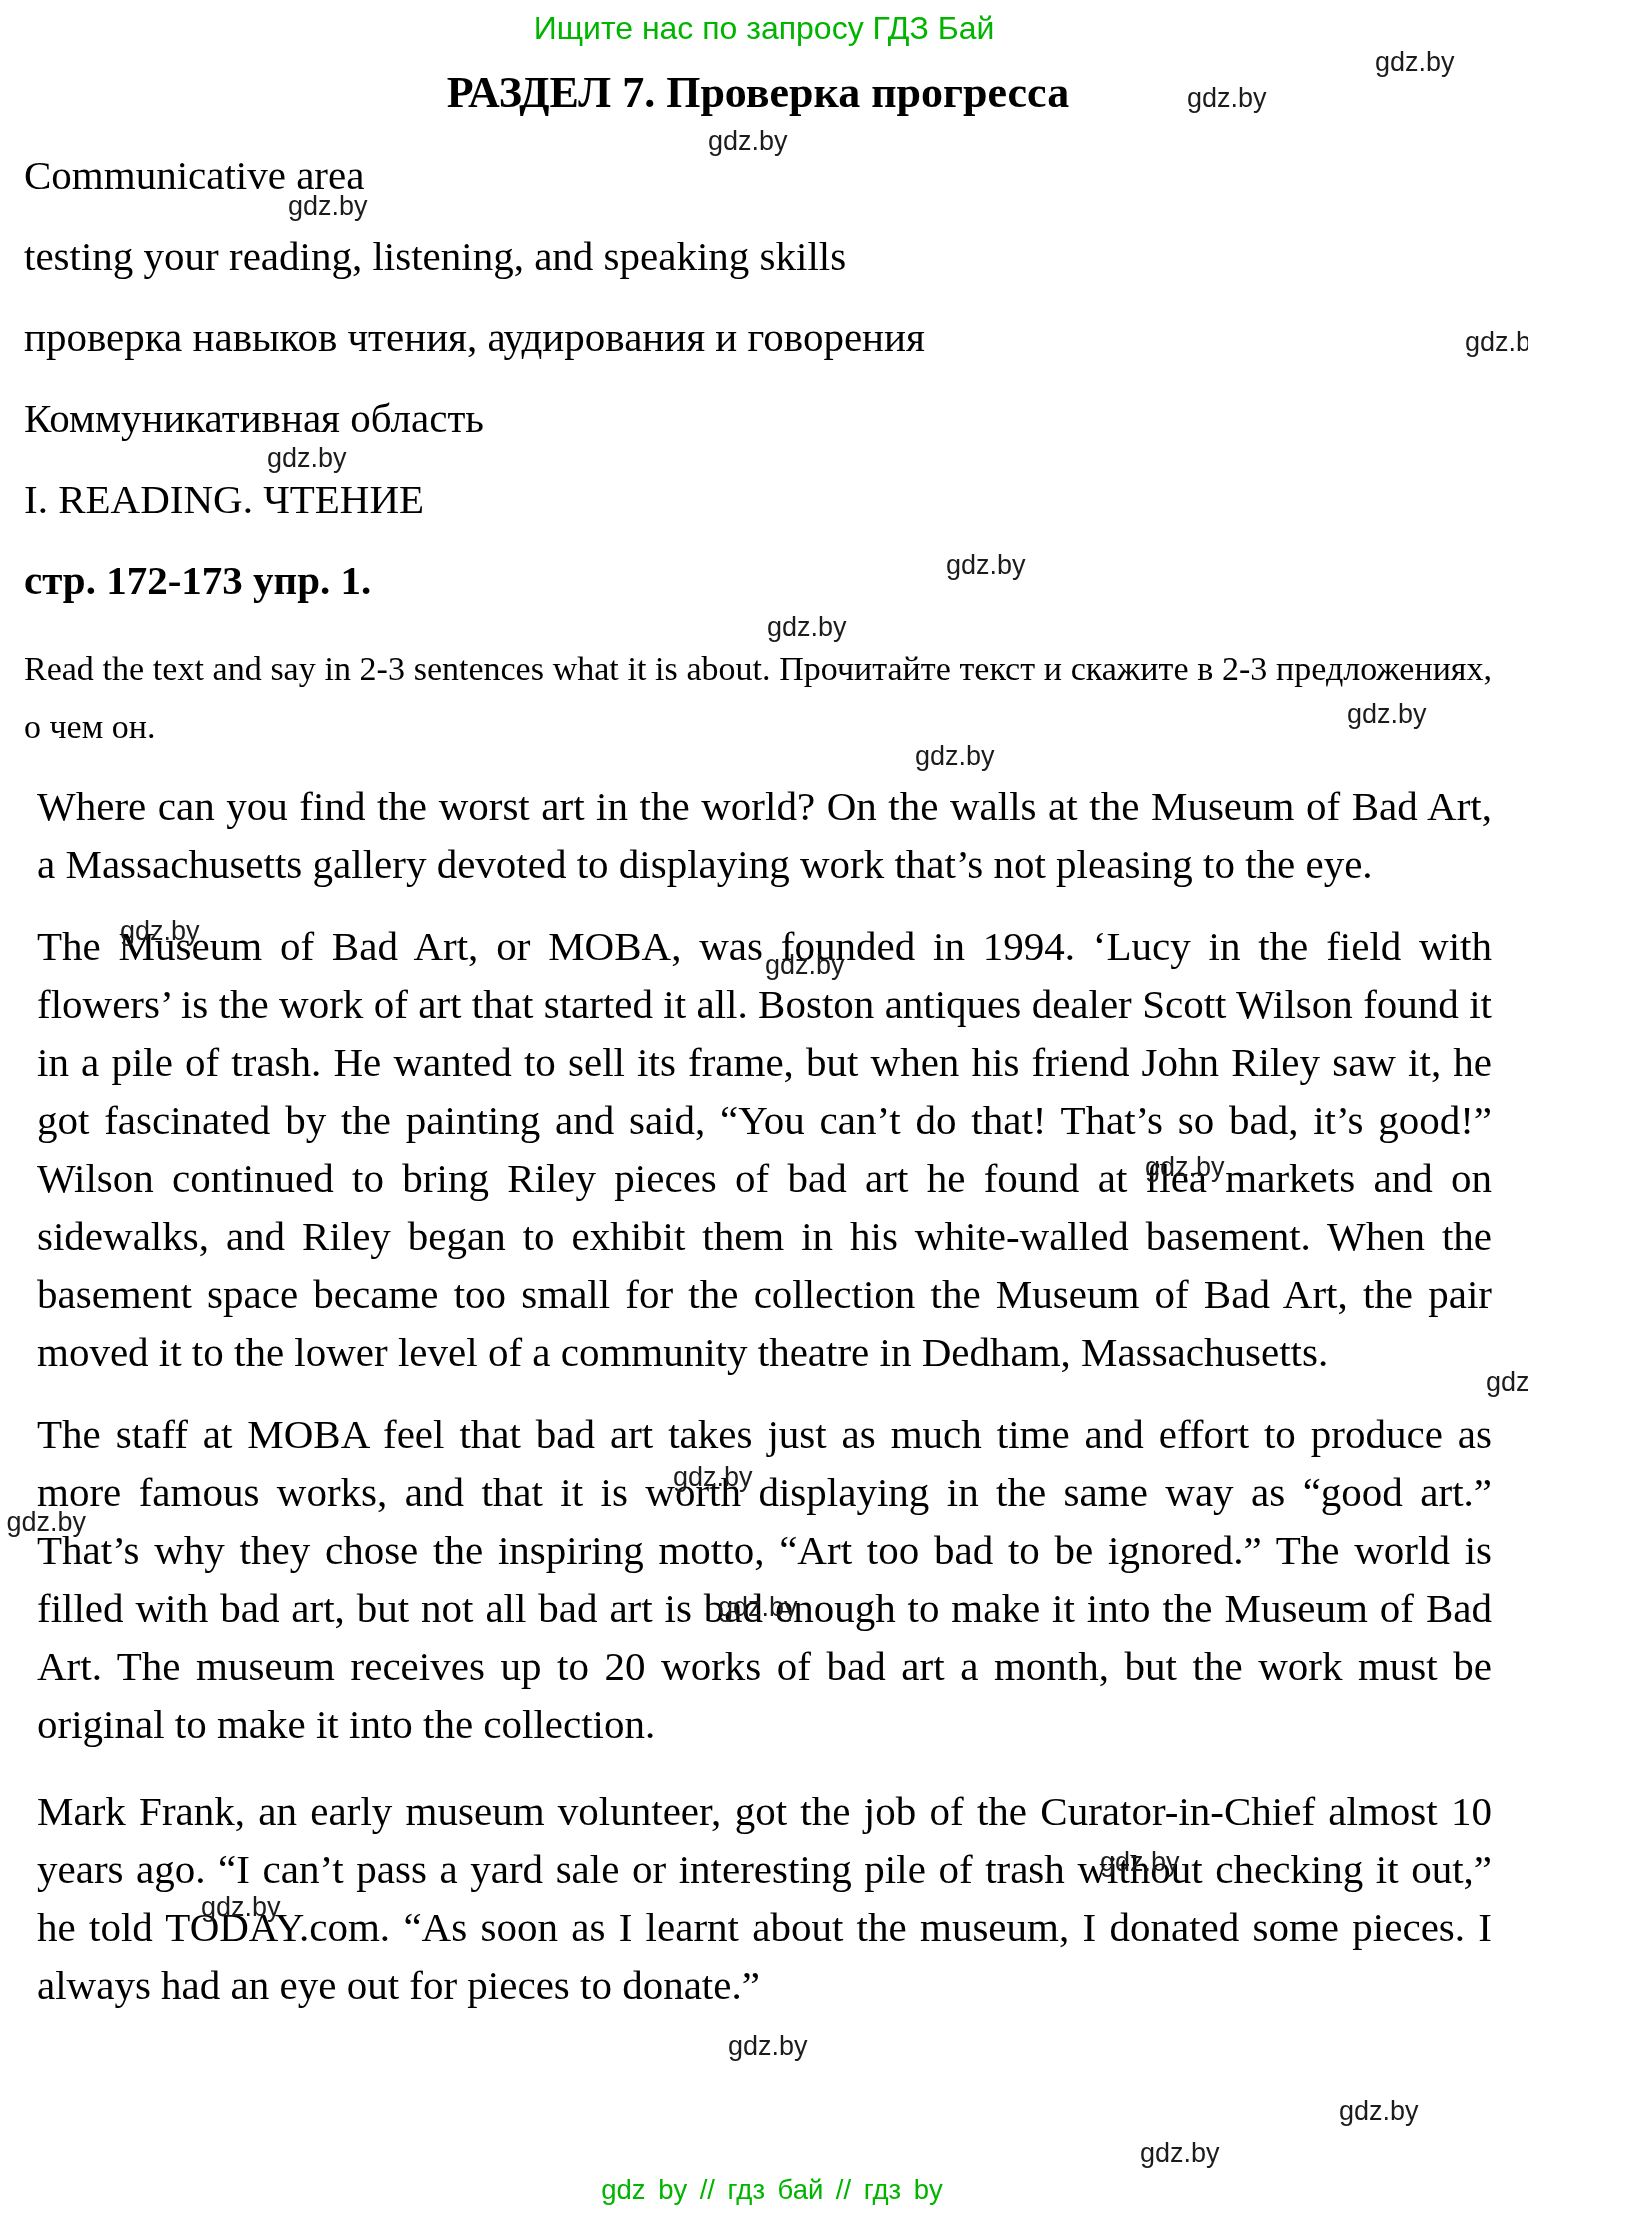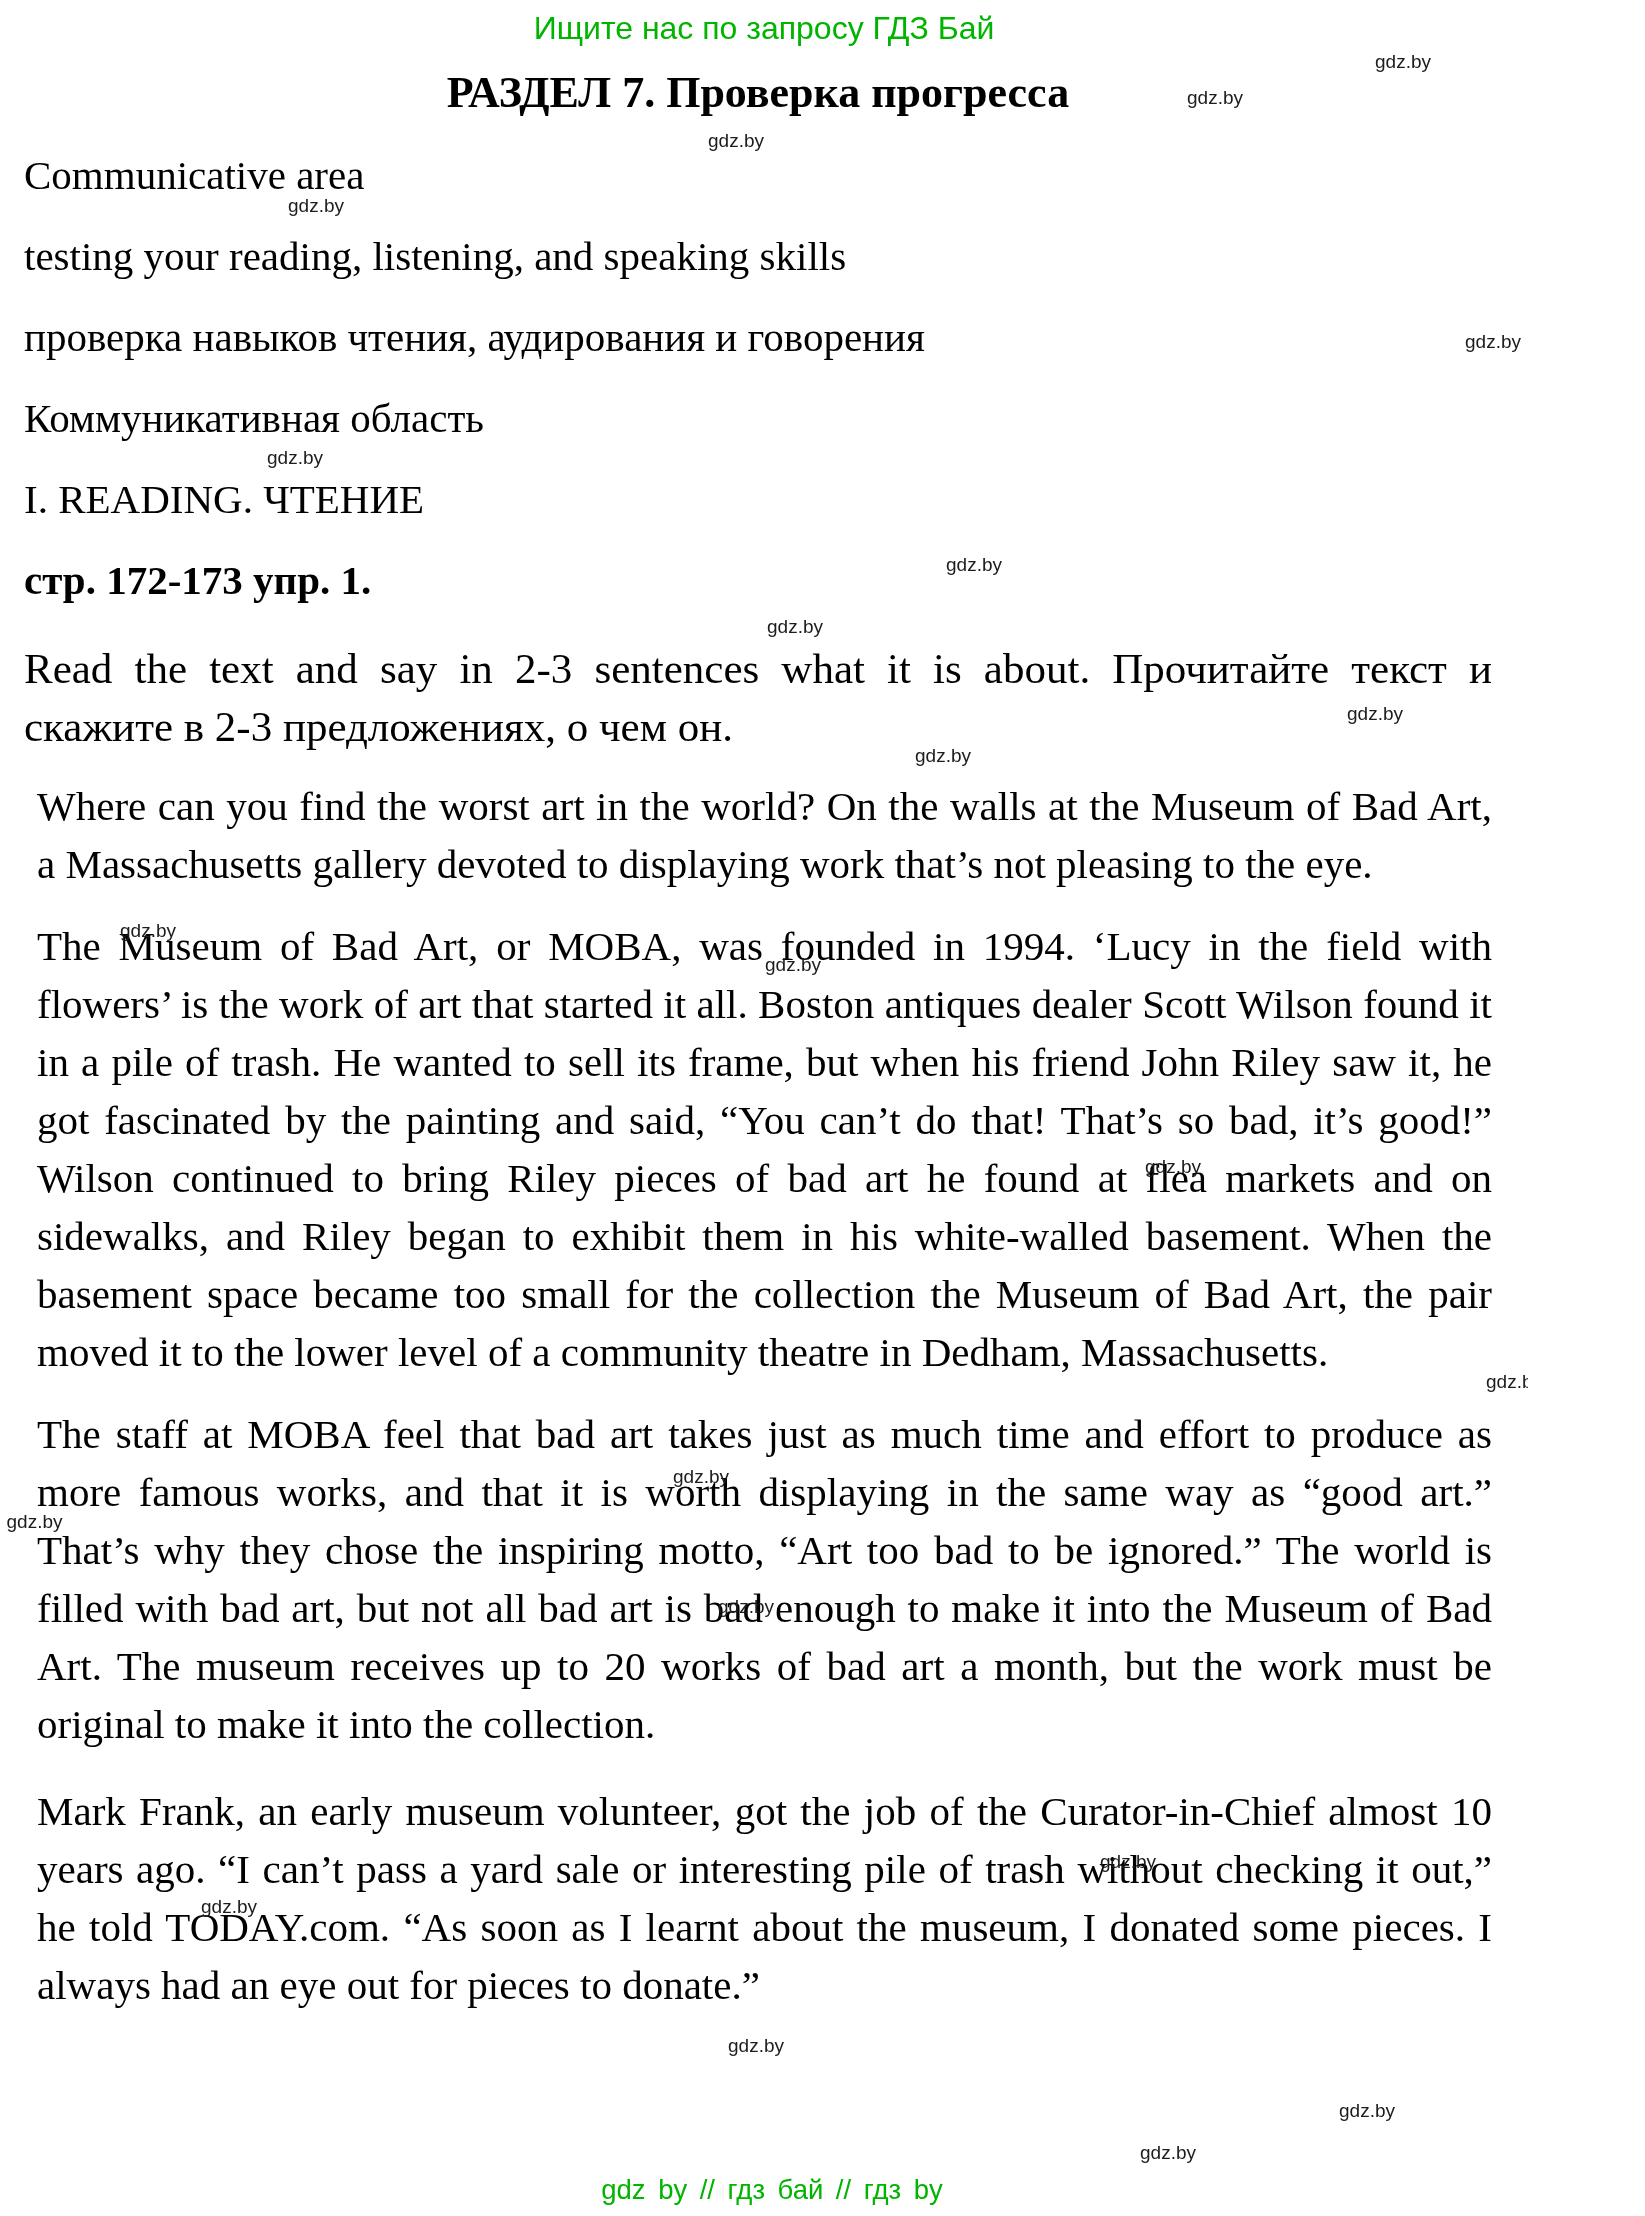--- a/index.html
+++ b/index.html
@@ -31,36 +31,36 @@
     text-align: center;
   }
   .hline {
     margin: 34px 0 0 0;
     font-size: 41px;
     line-height: 47px;
   }
   .hline.bold { font-weight: bold; }
   .task {
     margin: 36px 0 0 0;
-    font-size: 43px;
+    font-size: 34px;
     line-height: 58px;
     text-align: justify;
   }
   .para {
     margin: 24px 0 0 13px;
     font-size: 41px;
     line-height: 58px;
     text-align: justify;
   }
   .para.first { margin-top: 21px; }
   .para.last { margin-top: 29px; }
   .wm {
     position: absolute;
     font-family: "Liberation Sans", sans-serif;
-    font-size: 19px;
+    font-size: 27px;
     line-height: 24px;
     color: #1c1c1c;
     white-space: nowrap;
   }
   .banner-bottom {
     position: absolute;
     left: 8px;
     bottom: 9.7px;
     width: 100%;
     text-align: center;

